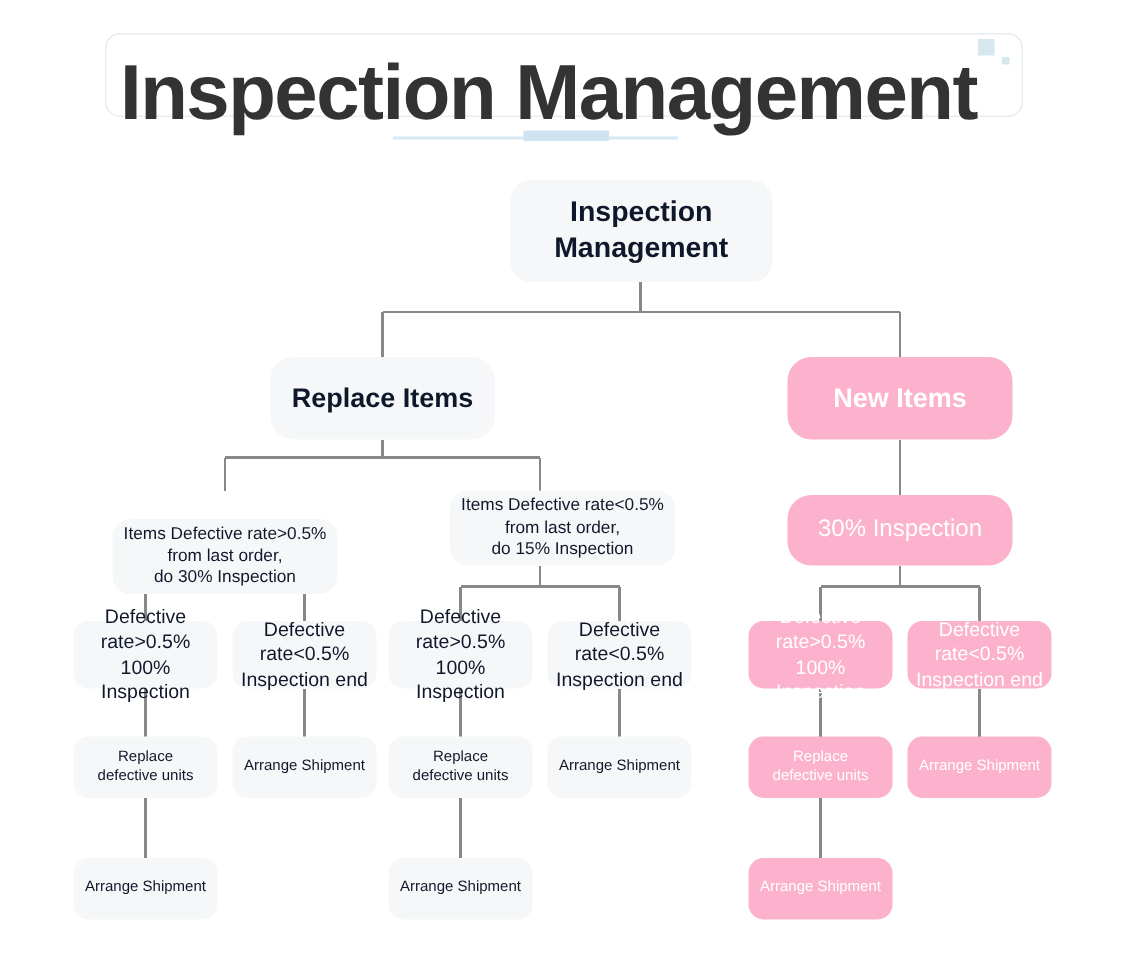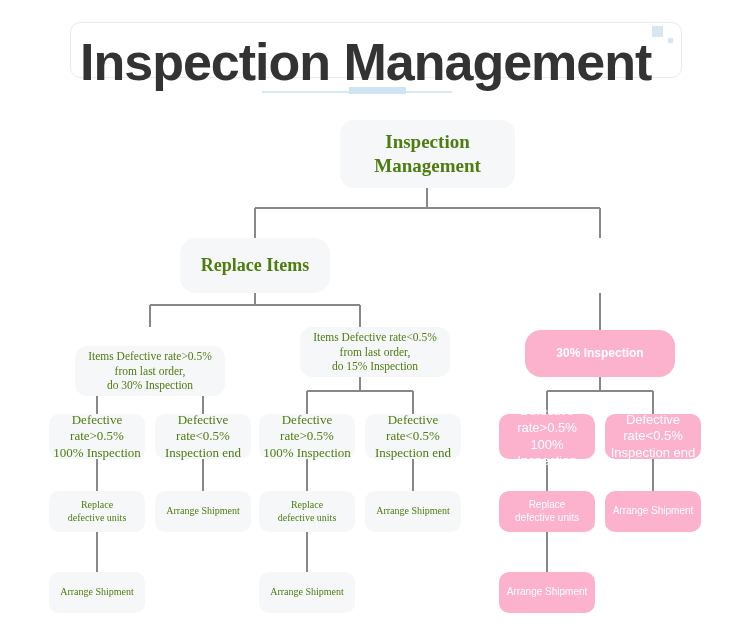--- a/index.html
+++ b/index.html
@@ -101,22 +101,21 @@
     justify-content: center;
     text-align: center;
     border-radius: 12px;
     line-height: 1.28;
     white-space: pre-line;
     z-index: 2;
   }
 
   .node.blue {
     background: #f6f7f8;
-    color: #4d7c0f;
-    font-family: Liberation Serif, serif;
+    color: #0f172a;
   }
 
   .node.pink {
     background: #fcb1cc;
     color: #ffffff;
   }
 
   .node.root {
     font-size: 19px;
     font-weight: bold;
@@ -129,23 +128,22 @@
     border-radius: 16px;
   }
 
   .node.lvl3 {
     font-size: 11.5px;
     font-weight: normal;
     border-radius: 12px;
   }
 
   .node.lvl3pink {
-    font-size: 12px;
+    font-size: 16px;
     border-radius: 16px;
-    font-weight: bold;
   }
 
   .node.lvl4 {
     font-size: 13px;
     border-radius: 10px;
   }
 
   .node.lvl5 {
     font-size: 10px;
     border-radius: 10px;
@@ -208,20 +206,21 @@
       <path d="M97,532 L97,572"></path>
       <path d="M307,532 L307,572"></path>
       <path d="M547,532 L547,572"></path>
     </g>
   </svg>
 
   <div class="node blue root" style="left:340px; top:120px; width:175px; height:68px;">Inspection
 Management</div>
 
   <div class="node blue lvl2" style="left:180px; top:238px; width:150px; height:55px;">Replace Items</div>
+  <div class="node pink lvl2" style="left:525px; top:238px; width:150px; height:55px;">New Items</div>
 
   <div class="node blue lvl3" style="left:75px; top:327px; width:150px; height:50px;margin-top:19px;">Items Defective rate&gt;0.5%
 from last order,
 do 30% Inspection</div>
   <div class="node blue lvl3" style="left:300px; top:327px; width:150px; height:50px;">Items Defective rate&lt;0.5%
 from last order,
 do 15% Inspection</div>
   <div class="node pink lvl3pink" style="left:525px; top:330px; width:150px; height:47px;">30% Inspection</div>
 
   <div class="node blue lvl4" style="left:49px; top:414px; width:96px; height:45px;">Defective rate&gt;0.5%

